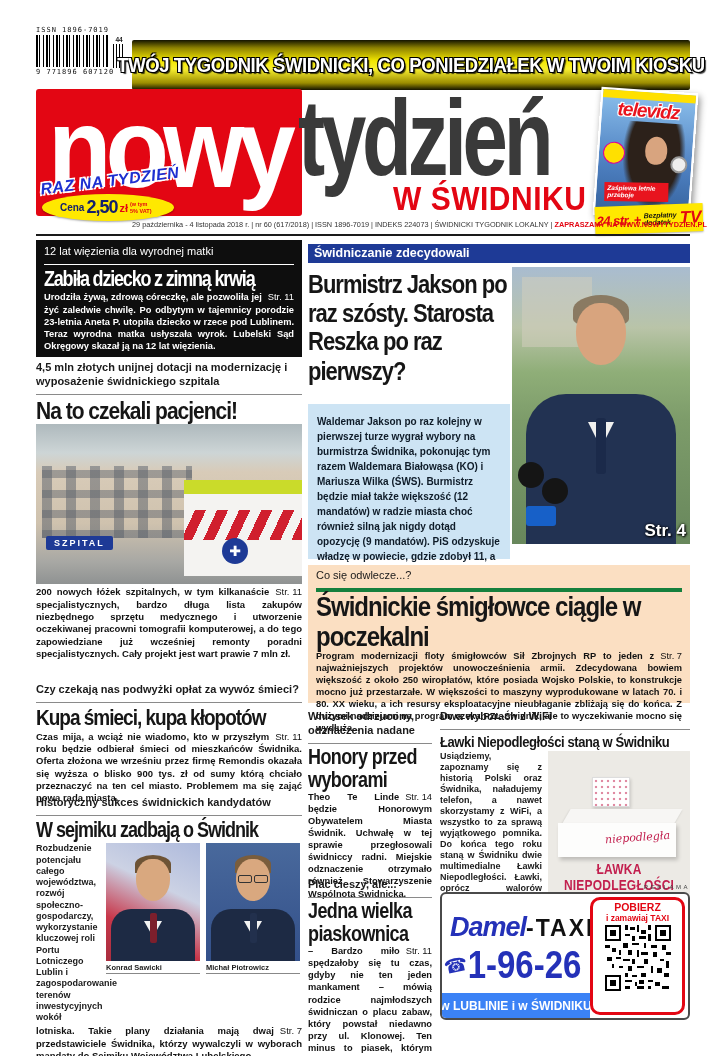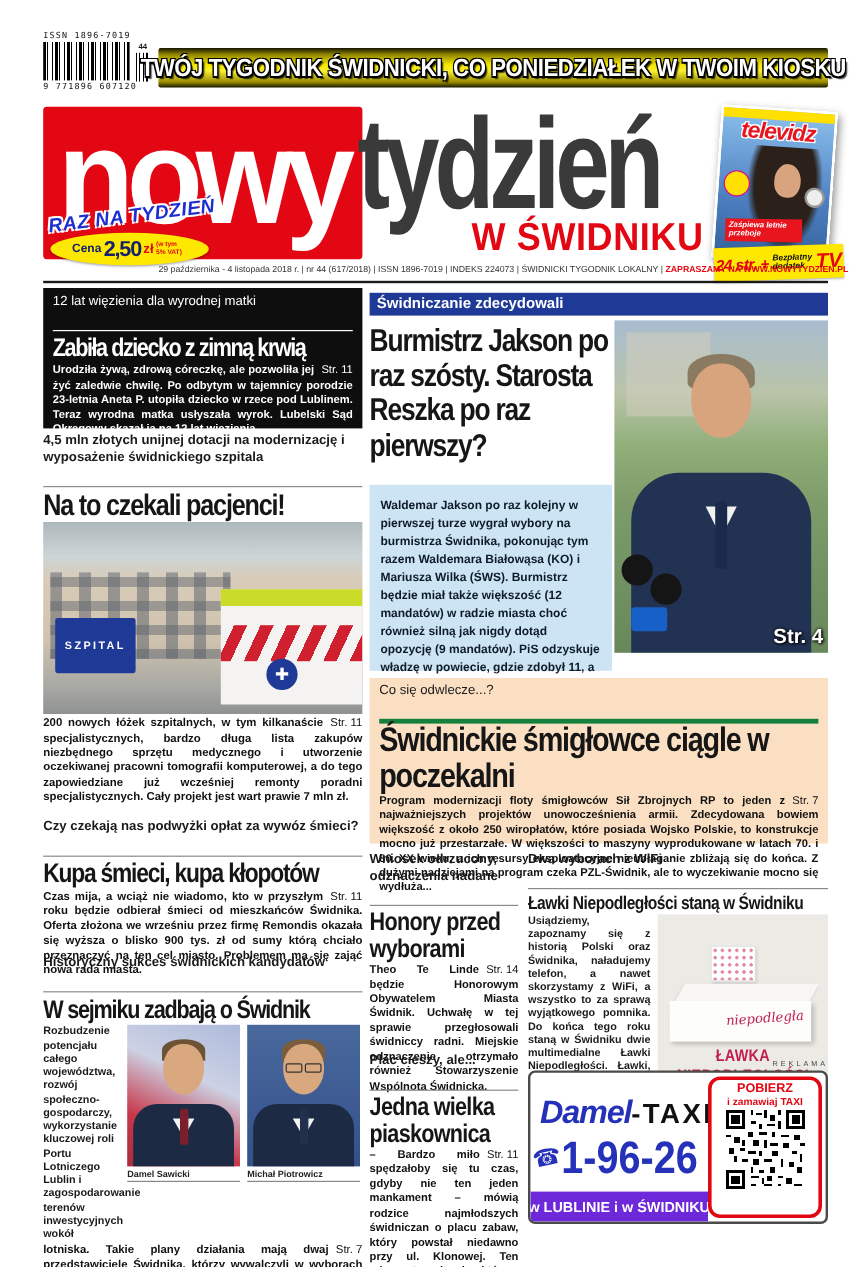--- a/index.html
+++ b/index.html
@@ -12,21 +12,21 @@
   .barcode-wrap{left:36px;top:26px;width:92px;text-align:left;}
   .issn-top{font-family:"DejaVu Sans Mono",monospace;font-size:7px;letter-spacing:1px;color:#111;}
   .bars{width:72px;height:32px;margin-top:1px;
     background:repeating-linear-gradient(90deg,#000 0 2px,#fff 2px 3px,#000 3px 4px,#fff 4px 7px,#000 7px 8px,#fff 8px 10px);}
   .barcode-num{font-family:"DejaVu Sans Mono",monospace;font-size:7px;letter-spacing:1px;color:#111;margin-top:1px;}
   .addon{left:112px;top:36px;width:14px;text-align:center;}
   .addon .n{font-size:6.5px;font-weight:bold;}
   .addon .b{width:12px;height:24px;margin:1px auto 0;
     background:repeating-linear-gradient(90deg,#000 0 1px,#fff 1px 3px);}
 
-  .banner{left:132px;top:40px;width:558px;height:33px;border-radius:2px;
+  .banner{left:132px;top:40px;width:558px;height:50px;border-radius:2px;
     background:linear-gradient(180deg,#141400 0%,#8e8200 16%,#f4e800 42%,#f8ef30 58%,#9b8d00 86%,#141400 100%);
     display:flex;align-items:center;justify-content:center;}
   .banner span{font-size:18.5px;font-weight:bold;letter-spacing:-0.4px;white-space:nowrap;color:#fff;
     text-shadow:-1px -1px 0 #000,1px -1px 0 #000,-1px 1px 0 #000,1px 1px 0 #000,2px 2px 1px rgba(0,0,0,.75);
     transform:scaleY(1.12);}
 
   
   .red-box{left:36px;top:89px;width:266px;height:127px;background:#e30613;border-radius:3px;}
   .nowy{position:absolute;left:0;top:-4px;width:100%;height:127px;display:flex;align-items:center;justify-content:center;
     color:#fff;font-weight:bold;font-size:104px;letter-spacing:-6px;transform:scaleY(1.08);}
@@ -63,41 +63,41 @@
     display:flex;align-items:center;justify-content:center;gap:3px;box-shadow:0 1px 2px rgba(0,0,0,.3);}
   .tvbox .pgs{color:#e30613;font-weight:bold;font-style:italic;font-size:13px;white-space:nowrap;letter-spacing:-0.5px;}
   .tvbox .free{font-size:7px;font-style:italic;font-weight:bold;color:#111;line-height:1.05;}
   .tvbox .tv{color:#e30613;font-weight:bold;font-size:17px;font-style:italic;}
 
   .dateline{left:132px;top:220px;width:540px;font-size:7.3px;color:#333;text-align:center;white-space:nowrap;}
   .dateline .inv{color:#e30613;font-weight:bold;}
   .topline{left:36px;top:234px;width:654px;height:2px;background:#1a1a1a;}
 
   
-  .kicker{font-size:11px;font-weight:bold;color:#1a1a1a;padding-bottom:16px;border-bottom:1px solid #8a8a8a;line-height:1.25;}
+  .kicker{font-size:11px;font-weight:bold;color:#1a1a1a;padding-bottom:5px;border-bottom:1px solid #8a8a8a;line-height:1.25;}
   .hl{font-weight:bold;color:#161616;letter-spacing:-1px;line-height:1.04;margin:5px 0 3px;
       transform:scaleY(1.18);transform-origin:left center;}
   .body{font-size:9.5px;font-weight:bold;line-height:1.3;text-align:justify;margin:2px 0 0;color:#111;}
   .pg{float:right;font-weight:normal;padding-left:6px;}
 
   
   .murder{left:36px;top:240px;width:266px;height:117px;background:#0e0e0e;color:#fff;padding:5px 8px;}
   .murder .kicker{color:#fff;border-bottom:1px solid #fff;font-weight:normal;}
   .murder .hl{color:#fff;font-size:18px;letter-spacing:-1.2px;}
   .murder .body{color:#fff;font-size:9.3px;}
 
   .hospital{left:36px;top:361px;width:266px;}
   .hospital .hl{font-size:21px;}
   .photo-hospital{position:relative;width:266px;height:160px;margin-top:3px;overflow:hidden;
     background:linear-gradient(180deg,#aeb9bd 0%,#cdd5d6 18%,#d8cbb8 30%,#cfc2ae 62%,#a8a8a4 86%,#8f9292 100%);}
   .hosp-win{position:absolute;left:6px;top:42px;width:150px;height:72px;opacity:.8;
     background:repeating-linear-gradient(90deg,rgba(70,80,95,.55) 0 10px,rgba(0,0,0,0) 10px 24px),
                repeating-linear-gradient(0deg,rgba(70,80,95,.5) 0 8px,rgba(0,0,0,0) 8px 20px);}
   .hosp-sign{position:absolute;left:10px;bottom:34px;background:#1e3a96;color:#fff;font-weight:bold;
-    font-size:9px;letter-spacing:2px;padding:18px 8px;border-radius:2px;}
+    font-size:9px;letter-spacing:2px;padding:2px 8px;border-radius:2px;}
   .ambul{position:absolute;right:0;bottom:8px;width:118px;height:96px;background:#f4f3f1;border-radius:4px 4px 0 0;}
   .ambul .roof{position:absolute;left:0;top:0;width:100%;height:14px;background:#cadb2a;}
   .ambul .stripe{position:absolute;left:0;top:30px;width:100%;height:30px;
     background:repeating-linear-gradient(115deg,rgba(0,0,0,0) 0 10px,#d01f2e 10px 20px);}
   .ambul .star{position:absolute;left:38px;top:58px;width:26px;height:26px;border-radius:50%;
     background:#1e3a96;color:#fff;font-size:14px;display:flex;align-items:center;justify-content:center;}
 
   .trash{left:36px;top:683px;width:266px;}
   .trash .hl{font-size:19px;}
 
@@ -175,21 +175,21 @@
   .bench-bottom{font-size:9px;font-weight:bold;line-height:1.3;text-align:justify;margin-top:3px;}
 
   .reklama{left:440px;top:884px;width:250px;text-align:right;font-size:6px;letter-spacing:2.5px;color:#444;}
   .adbox{left:440px;top:892px;width:250px;height:128px;border:2px solid #4a4a4a;border-radius:6px;background:#fff;overflow:hidden;}
   .brandrow{position:absolute;left:8px;top:18px;white-space:nowrap;}
   .brand1{font-size:27px;font-weight:bold;font-style:italic;color:#2431b8;letter-spacing:-1px;}
   .brand2{font-size:23px;font-weight:bold;color:#111;letter-spacing:2px;}
   .phonerow{position:absolute;left:2px;top:52px;display:flex;align-items:center;}
   .phoneicon{font-size:19px;color:#2431b8;transform:rotate(-12deg);}
   .phonenum{font-size:33px;font-weight:bold;color:#2431b8;letter-spacing:0;transform:scaleY(1.15);}
-  .adredbar{position:absolute;left:0;bottom:0;width:148px;height:25px;background:#6d28d9;color:#fff;
+  .adredbar{position:absolute;left:0;bottom:0;width:148px;height:25px;background:#3b82f6;color:#fff;
     font-weight:bold;font-size:12px;display:flex;align-items:center;justify-content:center;white-space:nowrap;}
   .qrframe{position:absolute;right:3px;top:3px;width:95px;height:118px;border:3px solid #e30613;
     border-radius:10px;background:#fff;text-align:center;padding-top:2px;}
   .qr1{color:#e30613;font-weight:bold;font-size:10.5px;line-height:1.1;}
   .qr2{color:#e30613;font-weight:bold;font-size:8.5px;line-height:1.1;}
   .qrsvg{margin-top:2px;}
 </style>
 </head>
 <body>
 
@@ -235,21 +235,21 @@
   <div class="abs tvbox">
     <span class="pgs">24 str. +</span>
     <span class="free">
       <span>Bezpłatny</span><br>
       <span>dodatek</span>
     </span>
     <span class="tv">TV</span>
   </div>
 
   <div class="abs dateline">
-    <span>29 października - 4 listopada 2018 r. | nr 44 (617/2018) | ISSN 1896-7019 | INDEKS 224073 | ŚWIDNICKI TYGODNIK LOKALNY | </span><span class="inv">ZAPRASZAMY NA WWW.NOWYTYDZIEN.PL</span>
+    <span>29 października - 4 listopada 2018 r. | nr 60 (617/2018) | ISSN 1896-7019 | INDEKS 224073 | ŚWIDNICKI TYGODNIK LOKALNY | </span><span class="inv">ZAPRASZAMY NA WWW.NOWYTYDZIEN.PL</span>
   </div>
   <div class="abs topline"></div>
 
   <section class="abs murder">
     <div class="kicker">12 lat więzienia dla wyrodnej matki</div>
     <div class="hl">Zabiła dziecko z zimną krwią</div>
     <p class="body"><span class="pg">Str. 11</span><span>Urodziła żywą, zdrową córeczkę, ale pozwoliła jej żyć zaledwie chwilę. Po odbytym w tajemnicy porodzie 23-letnia Aneta P. utopiła dziecko w rzece pod Lublinem. Teraz wyrodna matka usłyszała wyrok. Lubelski Sąd Okręgowy skazał ją na 12 lat więzienia.</span></p>
   </section>
 
   <section class="abs hospital">
@@ -279,21 +279,21 @@
     <div class="sejmik-row">
       <div class="sejmik-left">Rozbudzenie potencjału całego województwa, rozwój społeczno-gospodarczy, wykorzystanie kluczowej roli Portu Lotniczego Lublin i zagospodarowanie terenów inwestycyjnych wokół</div>
       <div class="portrait">
         <div class="pimg p1">
           <div class="hair"></div>
           <div class="face"></div>
           <div class="suit"></div>
           <div class="shirt"></div>
           <div class="tie"></div>
         </div>
-        <div class="caption">Damel Sawicki</div>
+        <div class="caption">Konrad Sawicki</div>
       </div>
       <div class="portrait">
         <div class="pimg p2">
           <div class="hair h2"></div>
           <div class="face"></div>
           <div class="glasses">
               <i></i>
               <i></i>
             </div>
           <div class="suit"></div>

